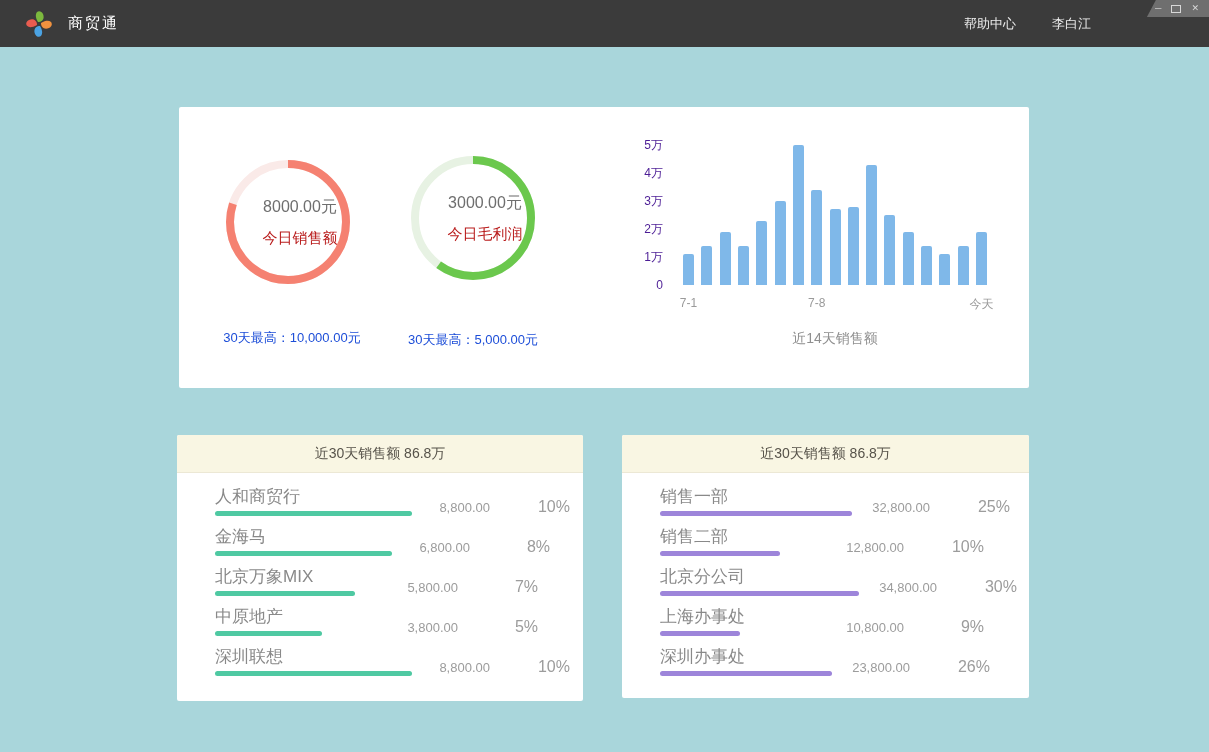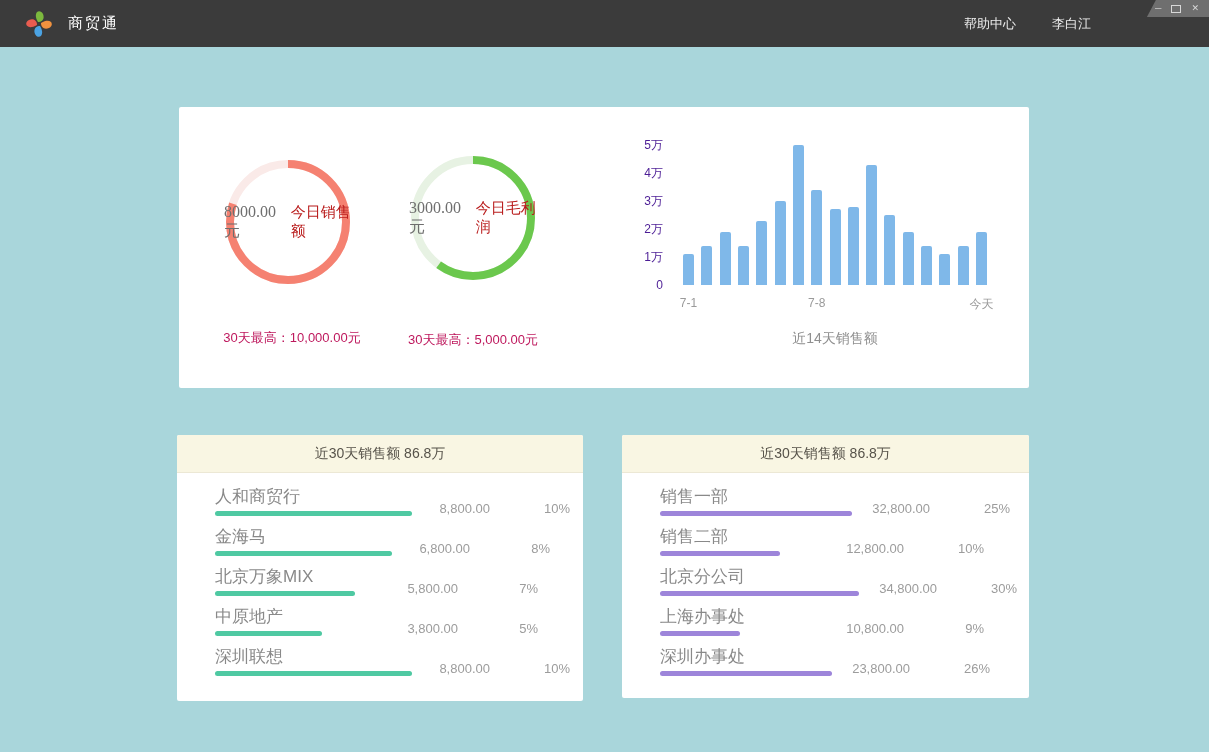--- a/index.html
+++ b/index.html
@@ -17,25 +17,25 @@
                 color:#d8d8d8;font-size:9px;line-height:1;}
   .win-controls .maxbox{display:inline-block;width:8px;height:6px;border:1px solid #d8d8d8;}
   
   .card{position:absolute;background:#ffffff;border-radius:2px;}
   .overview{left:179px;top:107px;width:850px;height:281px;}
   
   .ring{position:absolute;width:128px;height:128px;}
   .ring-1{left:45px;top:51px;}
   .ring-2{left:230px;top:47px;}
   .ring svg{position:absolute;left:0;top:0;}
-  .ring-center{position:absolute;left:0;top:0;width:100%;height:100%;display:flex;flex-direction:row;
-               align-items:center;justify-content:center;gap:11px;font-family:Liberation Serif, serif;}
+  .ring-center{position:absolute;left:12px;top:0;width:100%;height:100%;display:flex;flex-direction:column;
+               align-items:center;justify-content:center;gap:11px;}
   .ring-value{font-size:16px;color:#6e6e6e;}
   .ring-label{font-size:15px;color:#b91c1c;}
-  .ring-caption{position:absolute;width:190px;text-align:center;font-size:13px;color:#be185d;}
+  .ring-caption{position:absolute;width:190px;text-align:center;font-size:13px;color:#1d4ed8;}
   .cap-1{left:18px;top:222px;}
   .cap-2{left:199px;top:224px;}
   
   .bchart{position:absolute;left:458px;top:31px;width:360px;height:230px;}
   .y-ticks{position:absolute;left:0;top:7px;width:26px;height:140px;}
   .y-tick{position:absolute;right:0;transform:translateY(-50%);font-size:12px;color:#4c1d95;white-space:nowrap;}
   .bars{position:absolute;left:46px;top:7px;width:304px;height:140px;display:flex;
         align-items:flex-end;justify-content:space-between;}
   .vbar{width:11px;border-radius:2px 2px 0 0;}
   .x-tick{position:absolute;top:158px;transform:translateX(-50%);font-size:12px;color:#9a9a9a;white-space:nowrap;}
@@ -46,21 +46,21 @@
   .rank-card-1{left:622px;top:435px;width:407px;height:263px;}
   .rank-header{height:37px;background:#f9f6e3;border-bottom:1px solid #ece8d5;border-radius:2px 2px 0 0;
                display:flex;align-items:center;justify-content:center;font-size:14px;color:#57534a;}
   .rank-body{padding:16px 45px 0 38px;}
   .rank-row{display:flex;align-items:flex-end;margin-bottom:13px;}
   .rank-left{flex:1;}
   .rank-label{font-size:17px;color:#898989;line-height:16px;margin-bottom:6px;}
   .rank-bar{height:5px;border-radius:3px;}
   .rank-right{display:flex;align-items:baseline;padding-bottom:0;gap:44px;}
   .rank-value{min-width:78px;text-align:right;font-size:13px;color:#9c9c9c;}
-  .rank-pct{width:36px;text-align:right;font-size:13px;color:#9c9c9c;}
+  .rank-pct{width:36px;text-align:right;font-size:16px;color:#9c9c9c;}
 </style>
 </head>
 <body>
 
 <div class="screen">
 
   <div class="titlebar">
     <svg width="30" height="30" viewBox="0 0 30 30">
       <g transform="translate(15,15)">
         <path d="M-1,-2 C-7,-12 1,-16 4,-10 C6,-5 3,-2 -1,-2 Z" fill="#7cb93e"></path>

